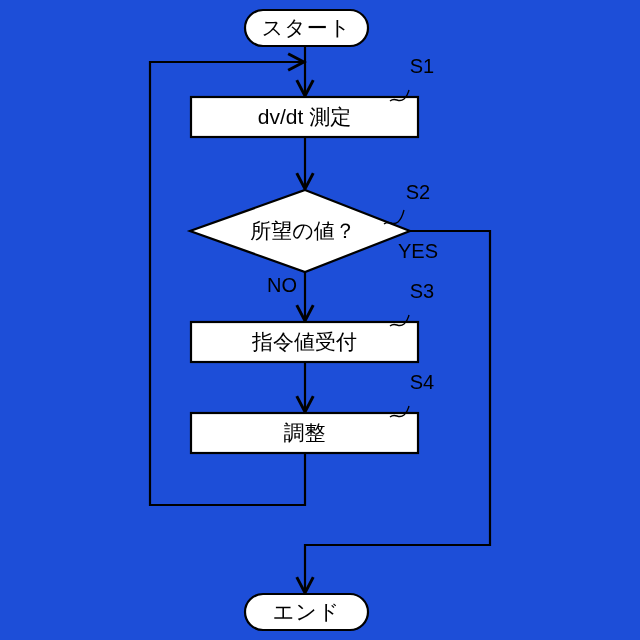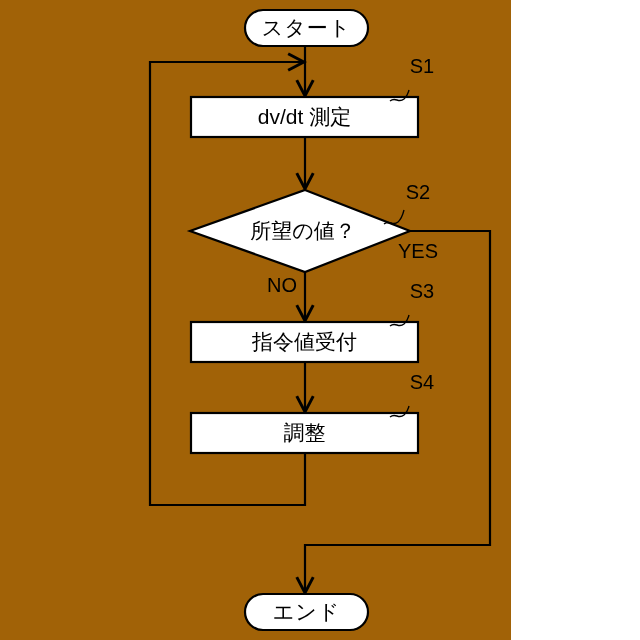--- a/index.html
+++ b/index.html
@@ -2,23 +2,23 @@
 <html><head>
 <meta charset="utf-8">
 <style>
   html, body {
     margin: 0;
     padding: 0;
     background: #ffffff;
   }
   #canvas {
     position: relative;
-    width: 511px;
+    width: 640px;
     height: 640px;
-    background: #a16207;
+    background: #1d4ed8;
     overflow: hidden;
     font-family: "Liberation Sans", "DejaVu Sans", sans-serif;
   }
   #flow-svg {
     position: absolute;
     top: 0;
     left: 0;
     width: 640px;
     height: 640px;
   }

